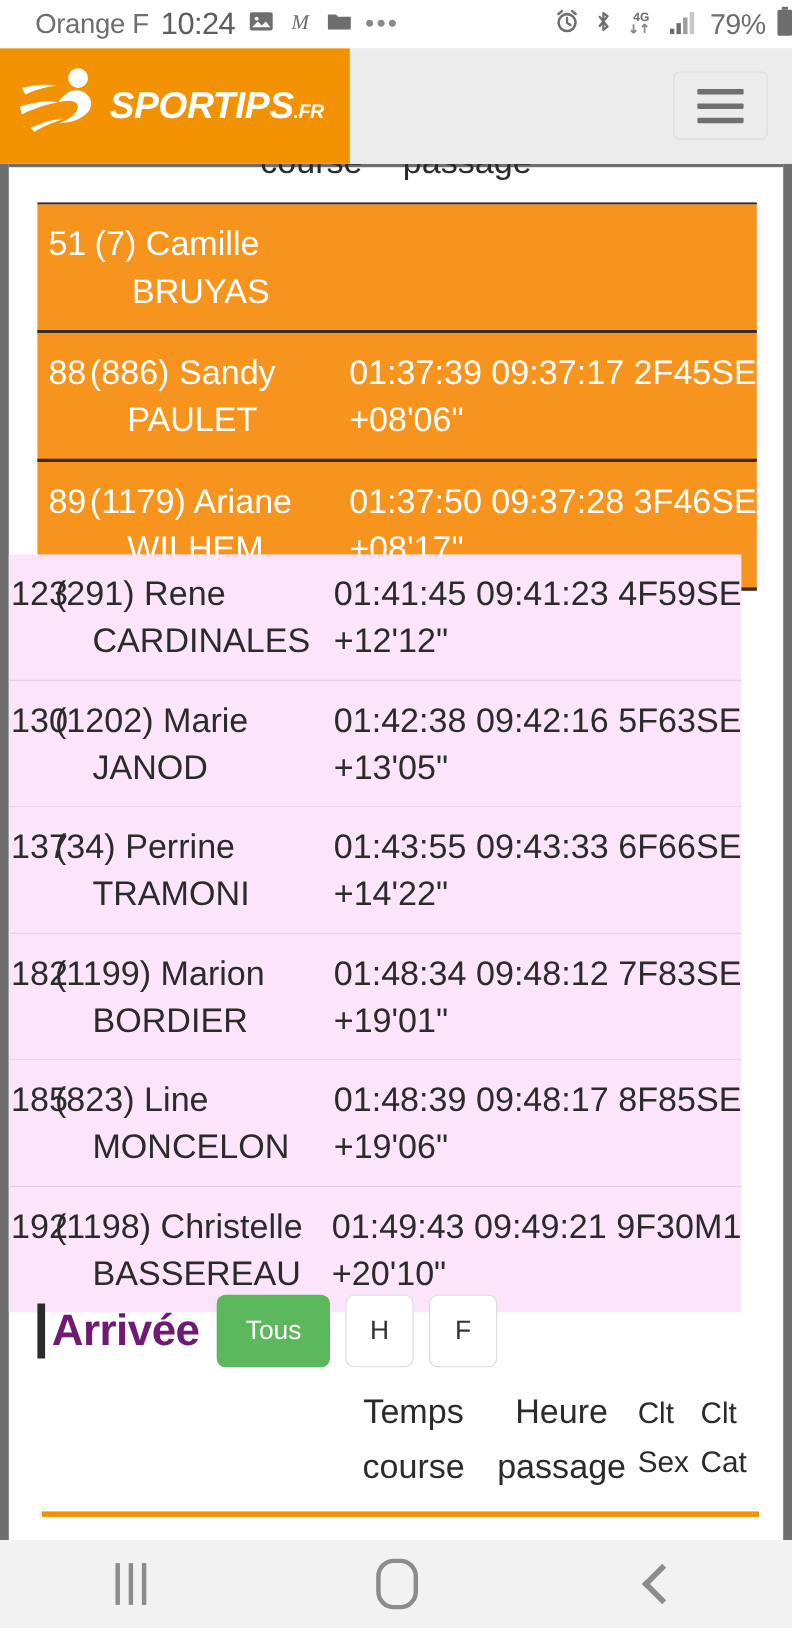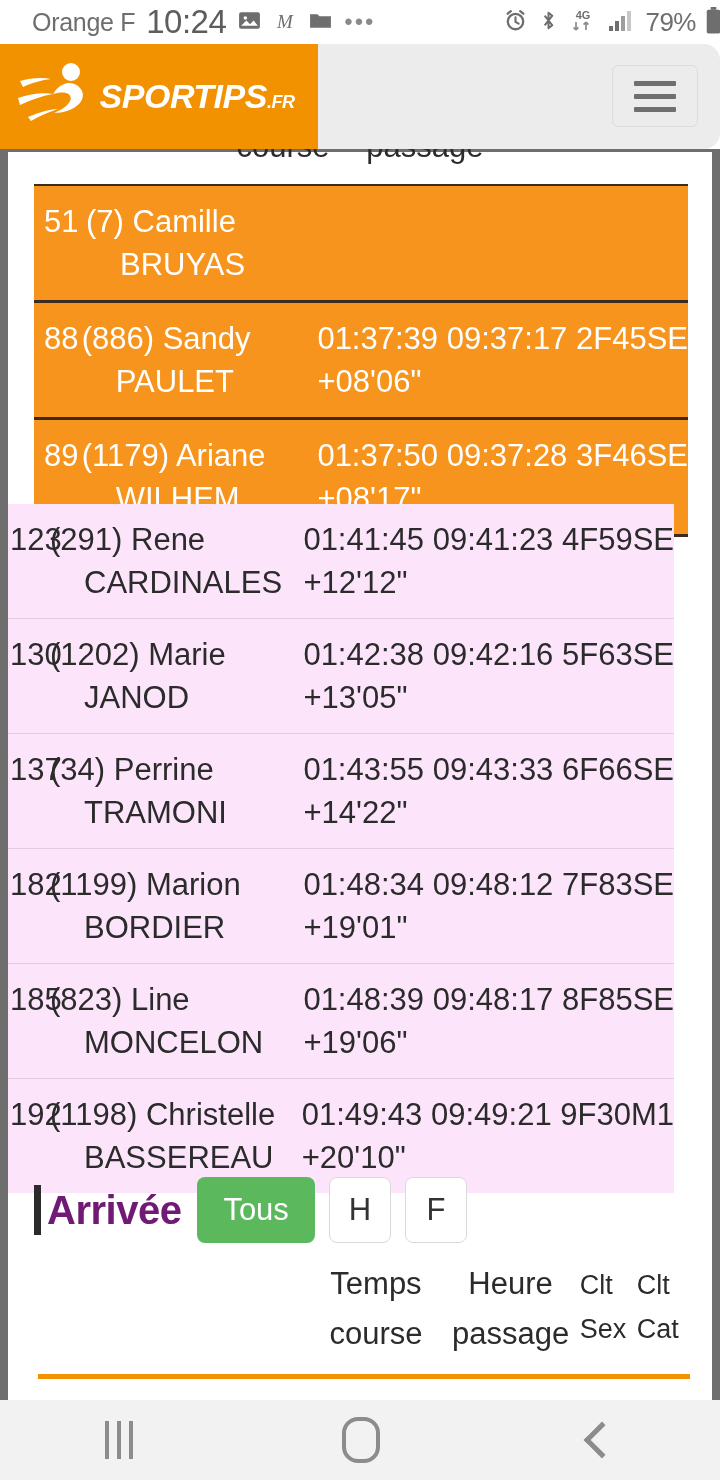--- a/index.html
+++ b/index.html
@@ -15,32 +15,31 @@
   .statusbar {
     position: absolute; top: 0; left: 16px;
     width: 720px; height: 44px;
     background: #ffffff;
     display: flex; align-items: center;
     padding: 0 14px 0 16px;
     color: #6e6e6e;
   }
   .sb-left { display: flex; align-items: center; gap: 11px; flex: 1; }
   .sb-carrier { font-size: 25px; color: #6e6e6e; letter-spacing: -0.3px; }
-  .sb-time { font-size: 33px; color: #5d5d5d; letter-spacing: -0.5px; }
+  .sb-time { font-size: 28px; color: #5d5d5d; letter-spacing: -0.5px; }
   .sb-right { display: flex; align-items: center; gap: 9px; }
   .sb-pct { font-size: 26px; color: #6e6e6e; letter-spacing: -0.5px; }
   .ic { display: inline-block; fill: #6e6e6e; }
   .sb-dots { font-size: 24px; letter-spacing: 2px; color: #8a8a8a; line-height: 10px; }
 
   
   .appheader {
     position: absolute; top: 44px; left: 0;
     width: 720px; height: 105px;
     background: #ececec;
-    border-radius: 16px;
   }
   .logo-block {
     position: absolute; top: 0; left: 0;
     width: 318px; height: 105px;
     background: #F39200;
     display: flex; align-items: center; justify-content: center;
   }
   .logo-wrap { display: flex; align-items: center; gap: 4px; margin-left: -6px; }
   .logo-text {
     color: #ffffff; font-style: italic; font-weight: bold;
@@ -112,21 +111,21 @@
   
   .arrivee {
     position: absolute; top: 1028px; left: 26px; width: 660px;
     display: flex; align-items: center;
   }
   .arr-bar { width: 7px; height: 50px; background: #2b2b2b; margin-right: 6px; }
   .arr-title { font-size: 40px; font-weight: bold; color: #701a75; letter-spacing: -0.5px; }
   .btn-group { display: flex; align-items: center; gap: 14px; margin-left: 16px; }
   .btn {
     display: flex; align-items: center; justify-content: center;
-    height: 66px; border-radius: 8px; font-size: 31px;
+    height: 66px; border-radius: 8px; font-size: 24px;
   }
   .btn.primary { background: #5CB85C; color: #ffffff; padding: 0 26px; }
   .btn.ghost { background: #ffffff; color: #333333; border: 1px solid #dadada; width: 62px; }
 
   
   .thead2 {
     position: absolute; top: 1110px; left: 26px; width: 660px;
     display: flex; color: #2b2b2b;
   }
   .th-spacer { width: 300px; }

